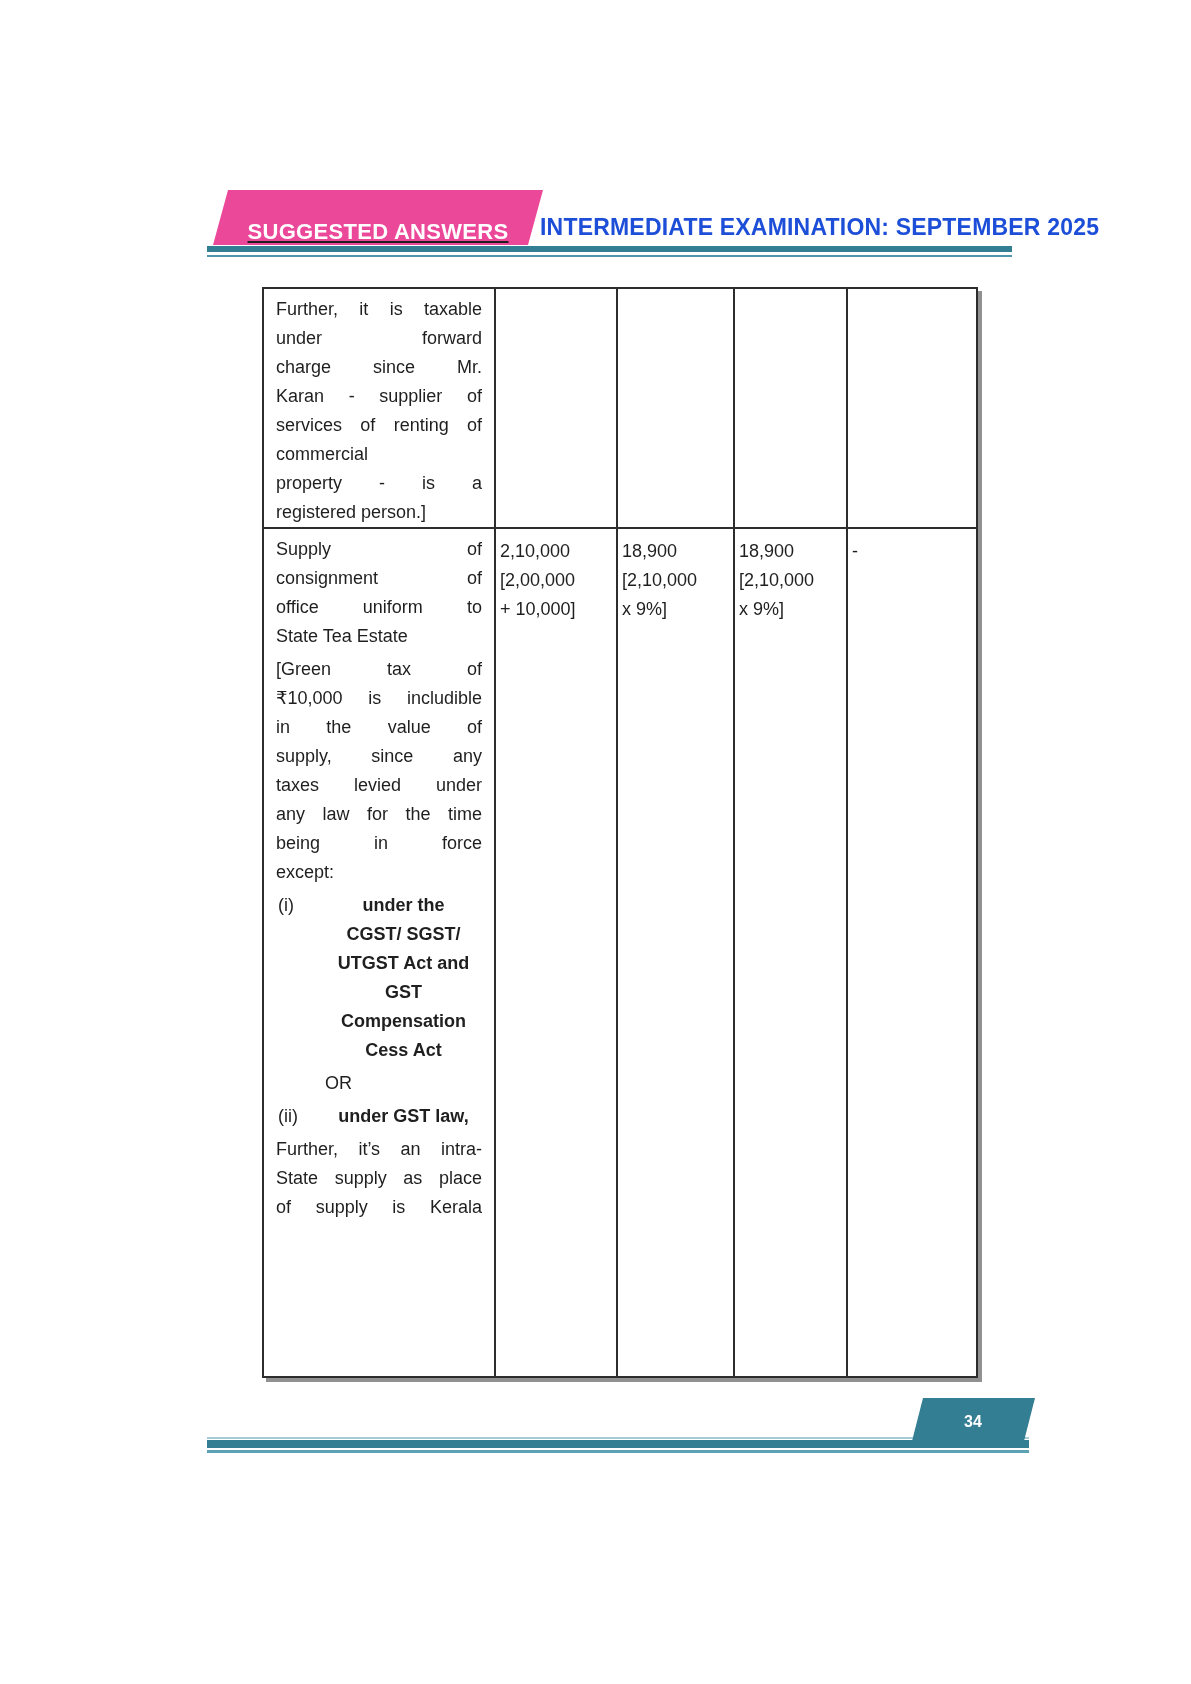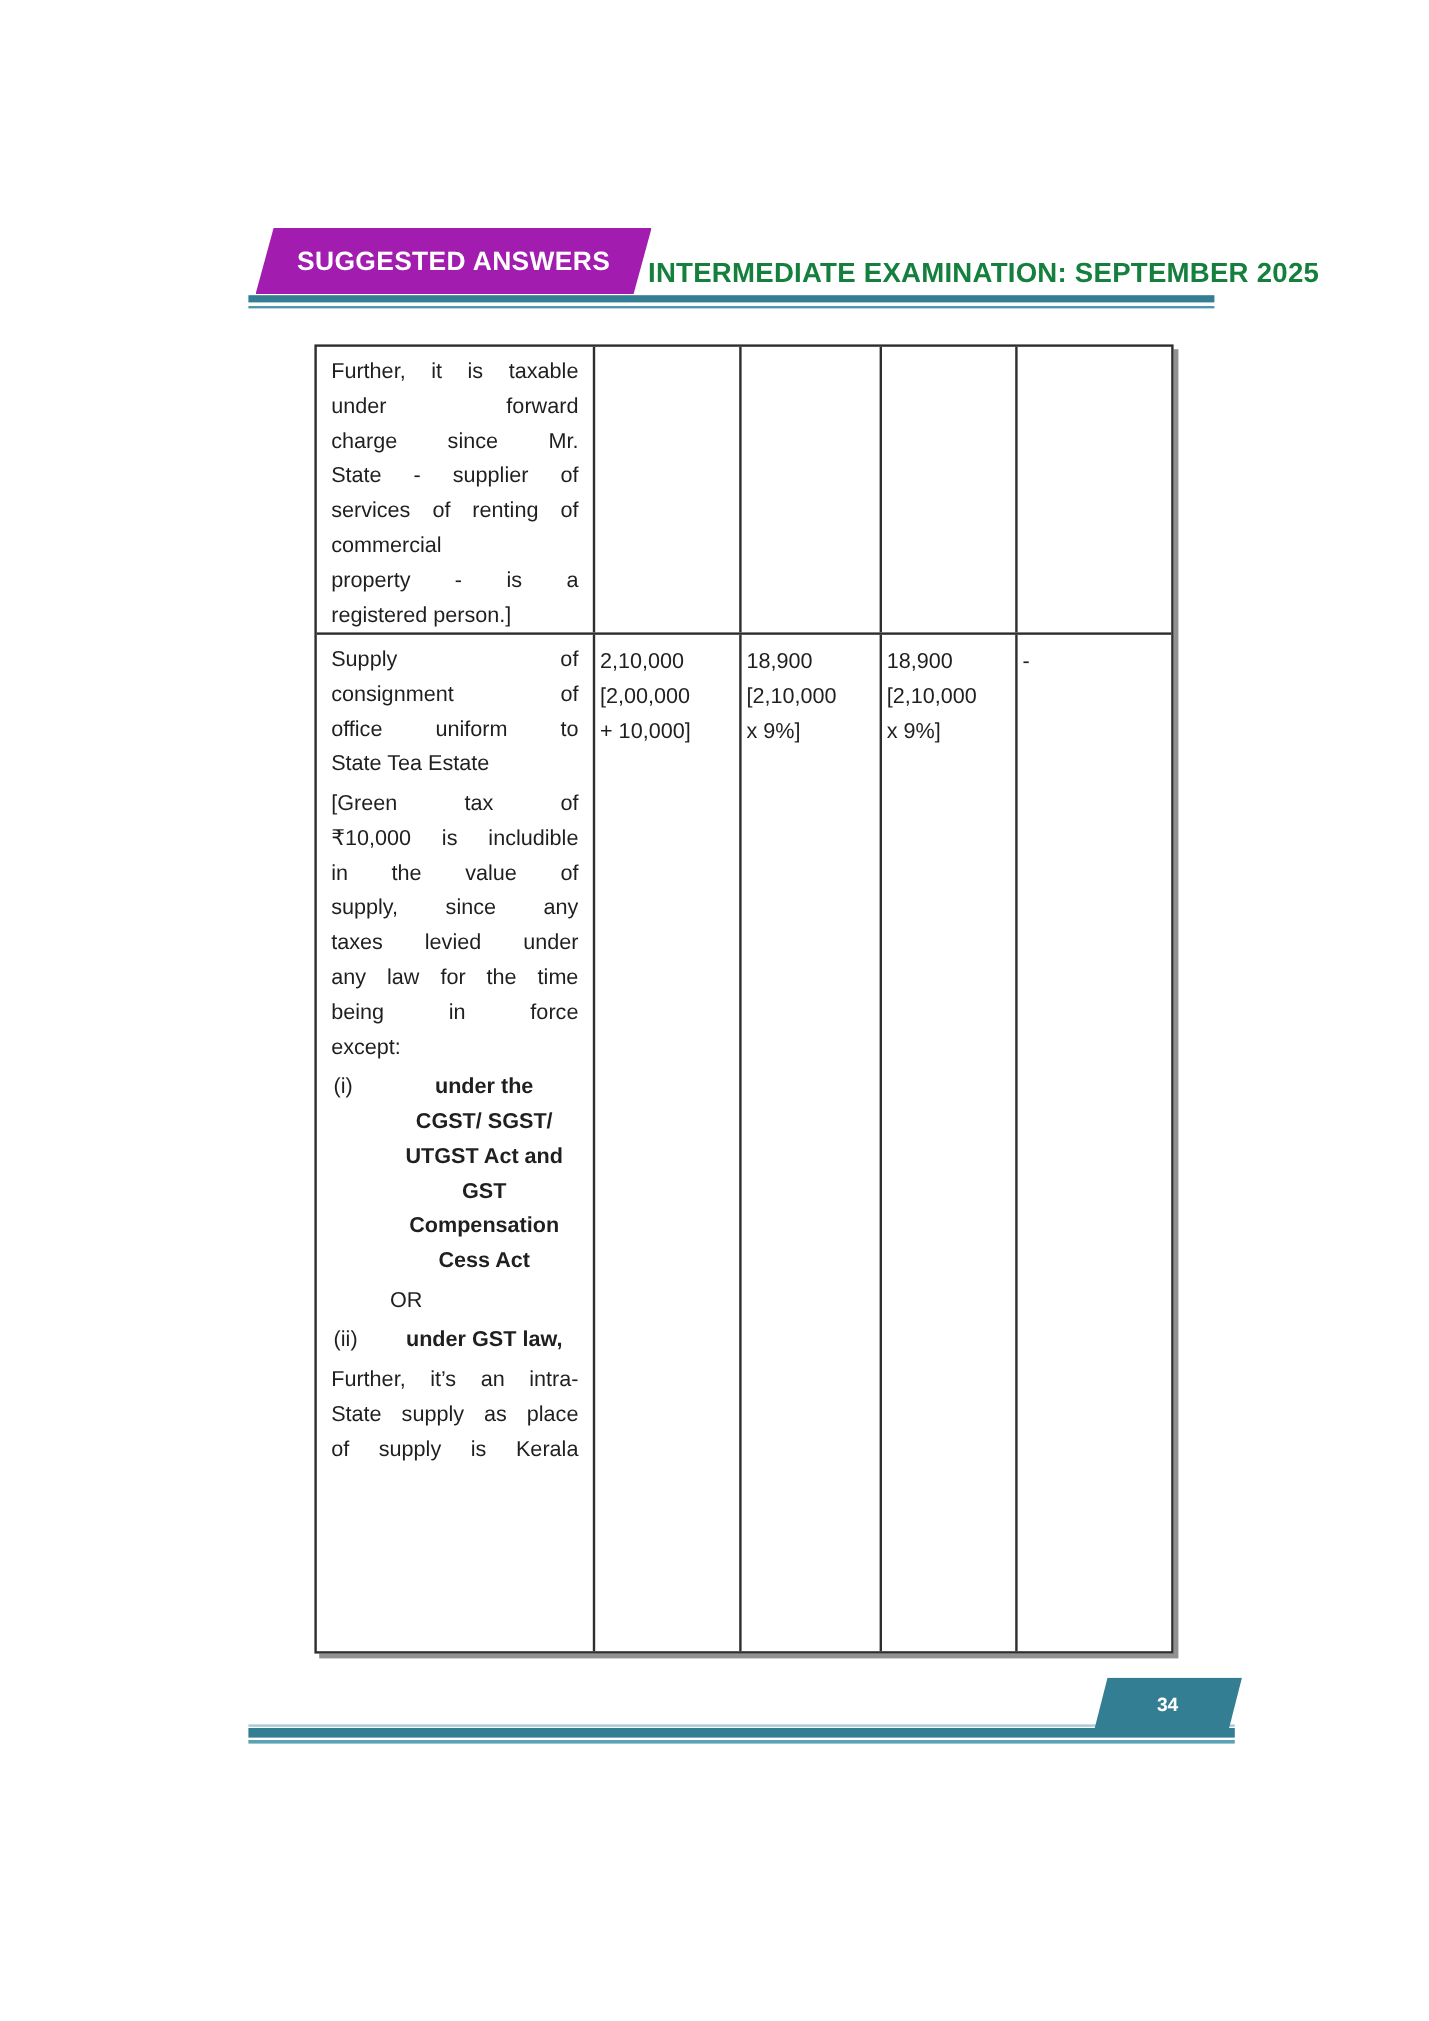--- a/index.html
+++ b/index.html
@@ -11,35 +11,35 @@
     font-family: "Liberation Sans", "DejaVu Sans", sans-serif;
     color: #1f1f1f;
     overflow: hidden;
   }
 
   
   .banner {
     position: absolute;
     left: 213px; top: 190px;
     width: 330px; height: 55px;
-    background: #a21caf;
+    background: #ec4899;
     clip-path: polygon(15px 0, 100% 0, calc(100% - 15px) 100%, 0 100%);
-    display: flex; align-items: center; justify-content: center;
+    display: flex; align-items: flex-end; justify-content: center; text-decoration: underline;
   }
   .banner-label {
     color: #ffffff;
     font-weight: bold;
     font-size: 22px;
     letter-spacing: 0.3px;
   }
   .page-title {
     position: absolute;
     left: 540px; top: 214px;
     width: 480px;
-    color: #15803d;
+    color: #1d4ed8;
     font-weight: bold;
     font-size: 23px;
     letter-spacing: 0.2px;
     white-space: nowrap;
   }
   .header-rule-thick {
     position: absolute;
     left: 207px; top: 246px;
     width: 805px; height: 6px;
     background: #337e92;
@@ -141,21 +141,21 @@
   <div class="header-rule-thick"></div>
   <div class="header-rule-thin"></div>
 
   <div class="answers-table" id="answers-table">
       <div class="t-row r0">
         <div class="t-cell desc">
           <div class="block">
             <div class="ln">Further, it is taxable</div>
             <div class="ln">under forward</div>
             <div class="ln">charge since Mr.</div>
-            <div class="ln">State - supplier of</div>
+            <div class="ln">Karan - supplier of</div>
             <div class="ln">services of renting of</div>
             <div class="ln">commercial</div>
             <div class="ln">property - is a</div>
             <div class="ln last">registered person.]</div>
           </div>
         </div>
         <div class="t-cell num"></div>
         <div class="t-cell num"></div>
         <div class="t-cell num"></div>
         <div class="t-cell num"></div>

